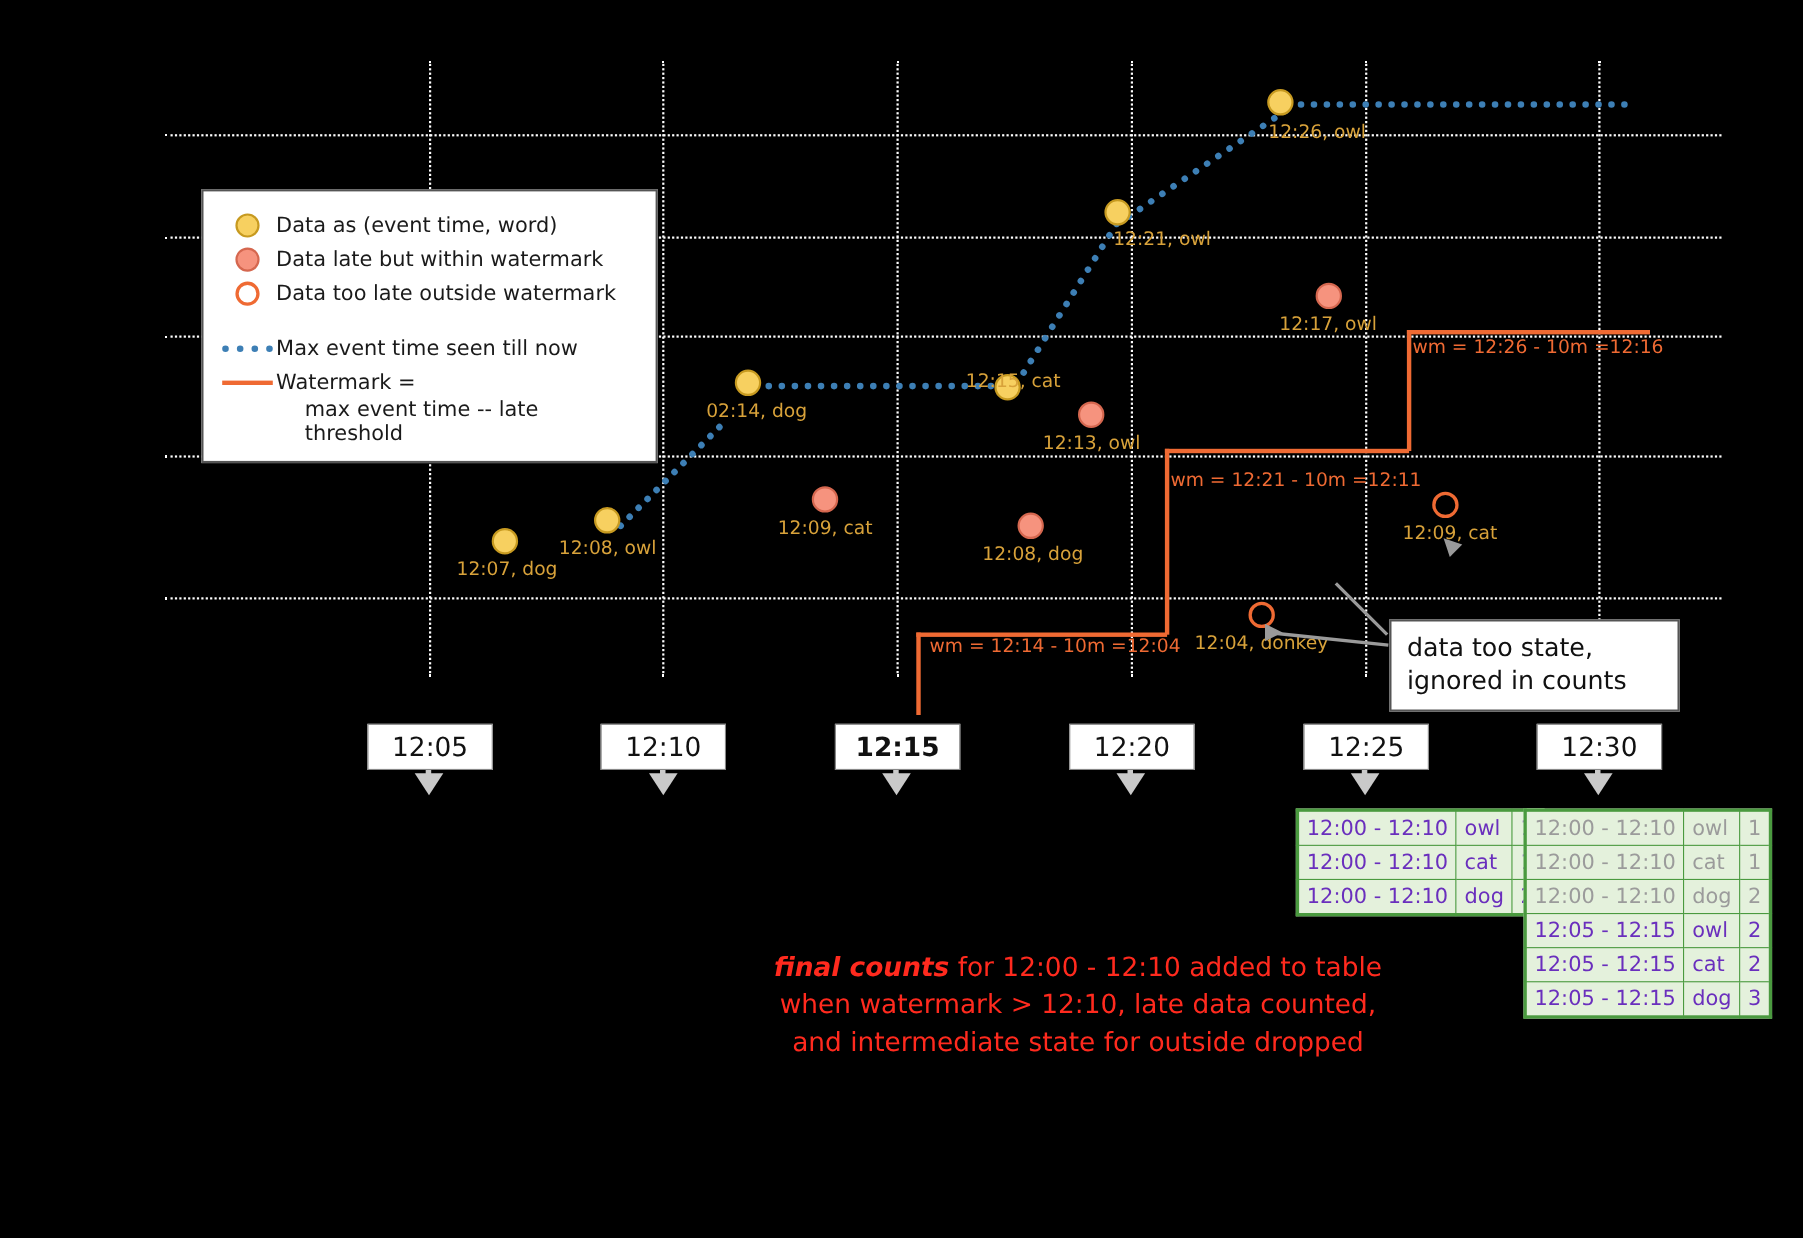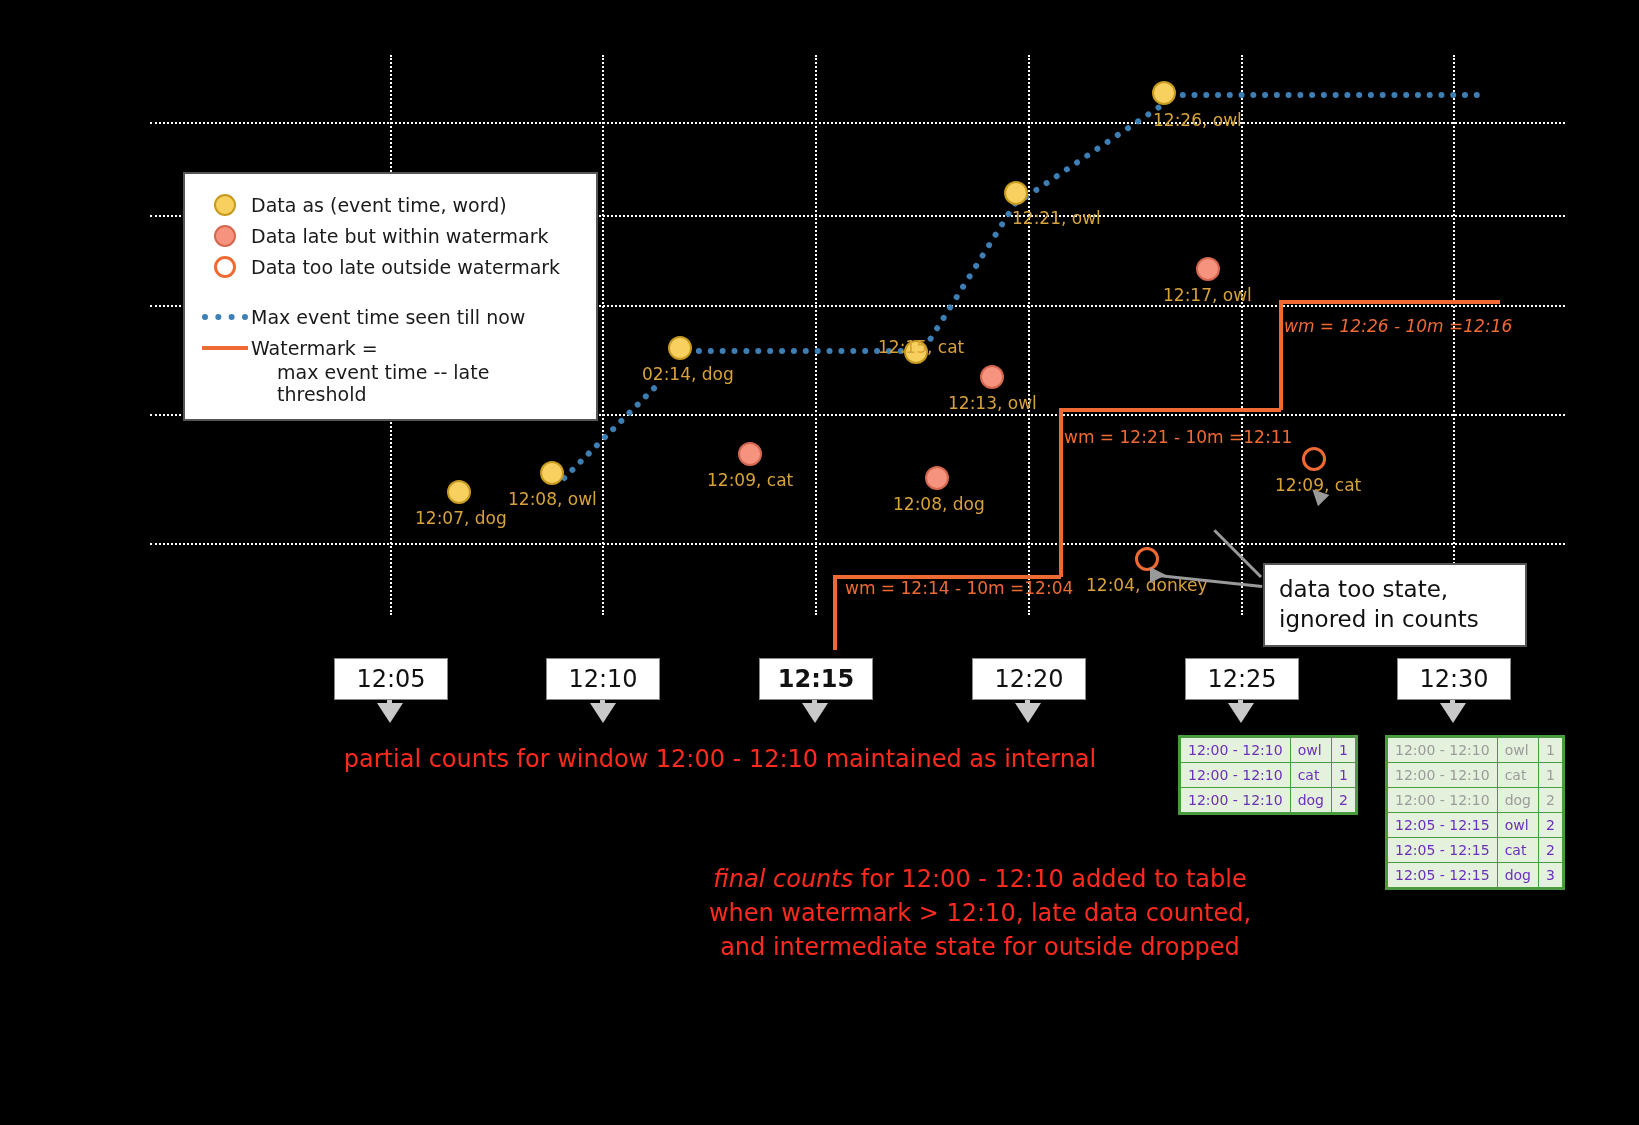--- a/index.html
+++ b/index.html
@@ -159,42 +159,42 @@
   .red-note {
     position: absolute;
     color: #ff2a1e;
     font-size: 24px;
     line-height: 1.42;
     text-align: center;
     white-space: nowrap;
   }
   .red-note em {
     font-style: italic;
-    font-weight: normal;
+    font-weight: bold;
   }
 
   
   .callout {
     position: absolute;
     background: #fff;
     border: 2px solid #555;
     color: #111;
     font-size: 23px;
     padding: 10px 14px;
     line-height: 1.3;
     white-space: nowrap;
   }
 
   
   .rtable {
     position: absolute;
     border: 3px solid #4a9a3f;
     background: #e4f1dc;
     border-collapse: collapse;
-    font-size: 14px;
+    font-size: 19px;
   }
   .rtable td {
     border: 1px solid #4a9a3f;
     padding: 4px 7px;
     color: #6a2fbd;
     white-space: nowrap;
   }
   .rtable tr.faded-row td { color: #9b9b9b; }
 
   
@@ -242,21 +242,21 @@
 
   <div class="wmv" style="left:833px; top:575px; height:75px;"></div>
   <div class="wmh" style="left:833px; top:575px; width:228px;"></div>
   <div class="wmv" style="left:1059px; top:408px; height:169px;"></div>
   <div class="wmh" style="left:1059px; top:408px; width:222px;"></div>
   <div class="wmv" style="left:1279px; top:300px; height:110px;"></div>
   <div class="wmh" style="left:1279px; top:300px; width:221px;"></div>
 
   <div class="wmlabel" style="left:845px; top:578px;">wm = 12:14 - 10m =12:04</div>
   <div class="wmlabel" style="left:1064px; top:427px;">wm = 12:21 - 10m =12:11</div>
-  <div class="wmlabel" style="left:1284px; top:316px;font-style:italic;">wm = 12:26 - 10m =12:16</div>
+  <div class="wmlabel" style="left:1284px; top:306px;">wm = 12:26 - 10m =12:16</div>
 
   <div class="pt ontime" style="left:447px; top:480px;"></div>
   <div class="ptlabel" style="left:415px; top:508px;">12:07, dog</div>
 
   <div class="pt ontime" style="left:540px; top:461px;"></div>
   <div class="ptlabel" style="left:508px; top:489px;">12:08, owl</div>
 
   <div class="pt ontime" style="left:668px; top:336px;"></div>
   <div class="ptlabel" style="left:642px; top:364px;">02:14, dog</div>
 
@@ -347,21 +347,20 @@
   <div class="arrow-stem" style="left:812px; top:700px; height:12px;"></div>
   <div class="arrow-down" style="left:802px; top:703px;"></div>
   <div class="arrow-stem" style="left:1025px; top:700px; height:12px;"></div>
   <div class="arrow-down" style="left:1015px; top:703px;"></div>
   <div class="arrow-stem" style="left:1238px; top:700px; height:12px;"></div>
   <div class="arrow-down" style="left:1228px; top:703px;"></div>
   <div class="arrow-stem" style="left:1450px; top:700px; height:12px;"></div>
   <div class="arrow-down" style="left:1440px; top:703px;"></div>
 
   <div class="red-note" style="left:340px; top:742px; width:760px;">
-    <div>partial counts for window 12:00 - 12:10 maintained as internal</div>
   </div>
 
   <div class="red-note" style="left:700px; top:862px; width:560px;">
     <div>
       <em>final counts</em><span> for 12:00 - 12:10 added to table</span>
     </div>
     <div>when watermark &gt; 12:10, late data counted,</div>
     <div>and intermediate state for outside dropped</div>
   </div>
 

